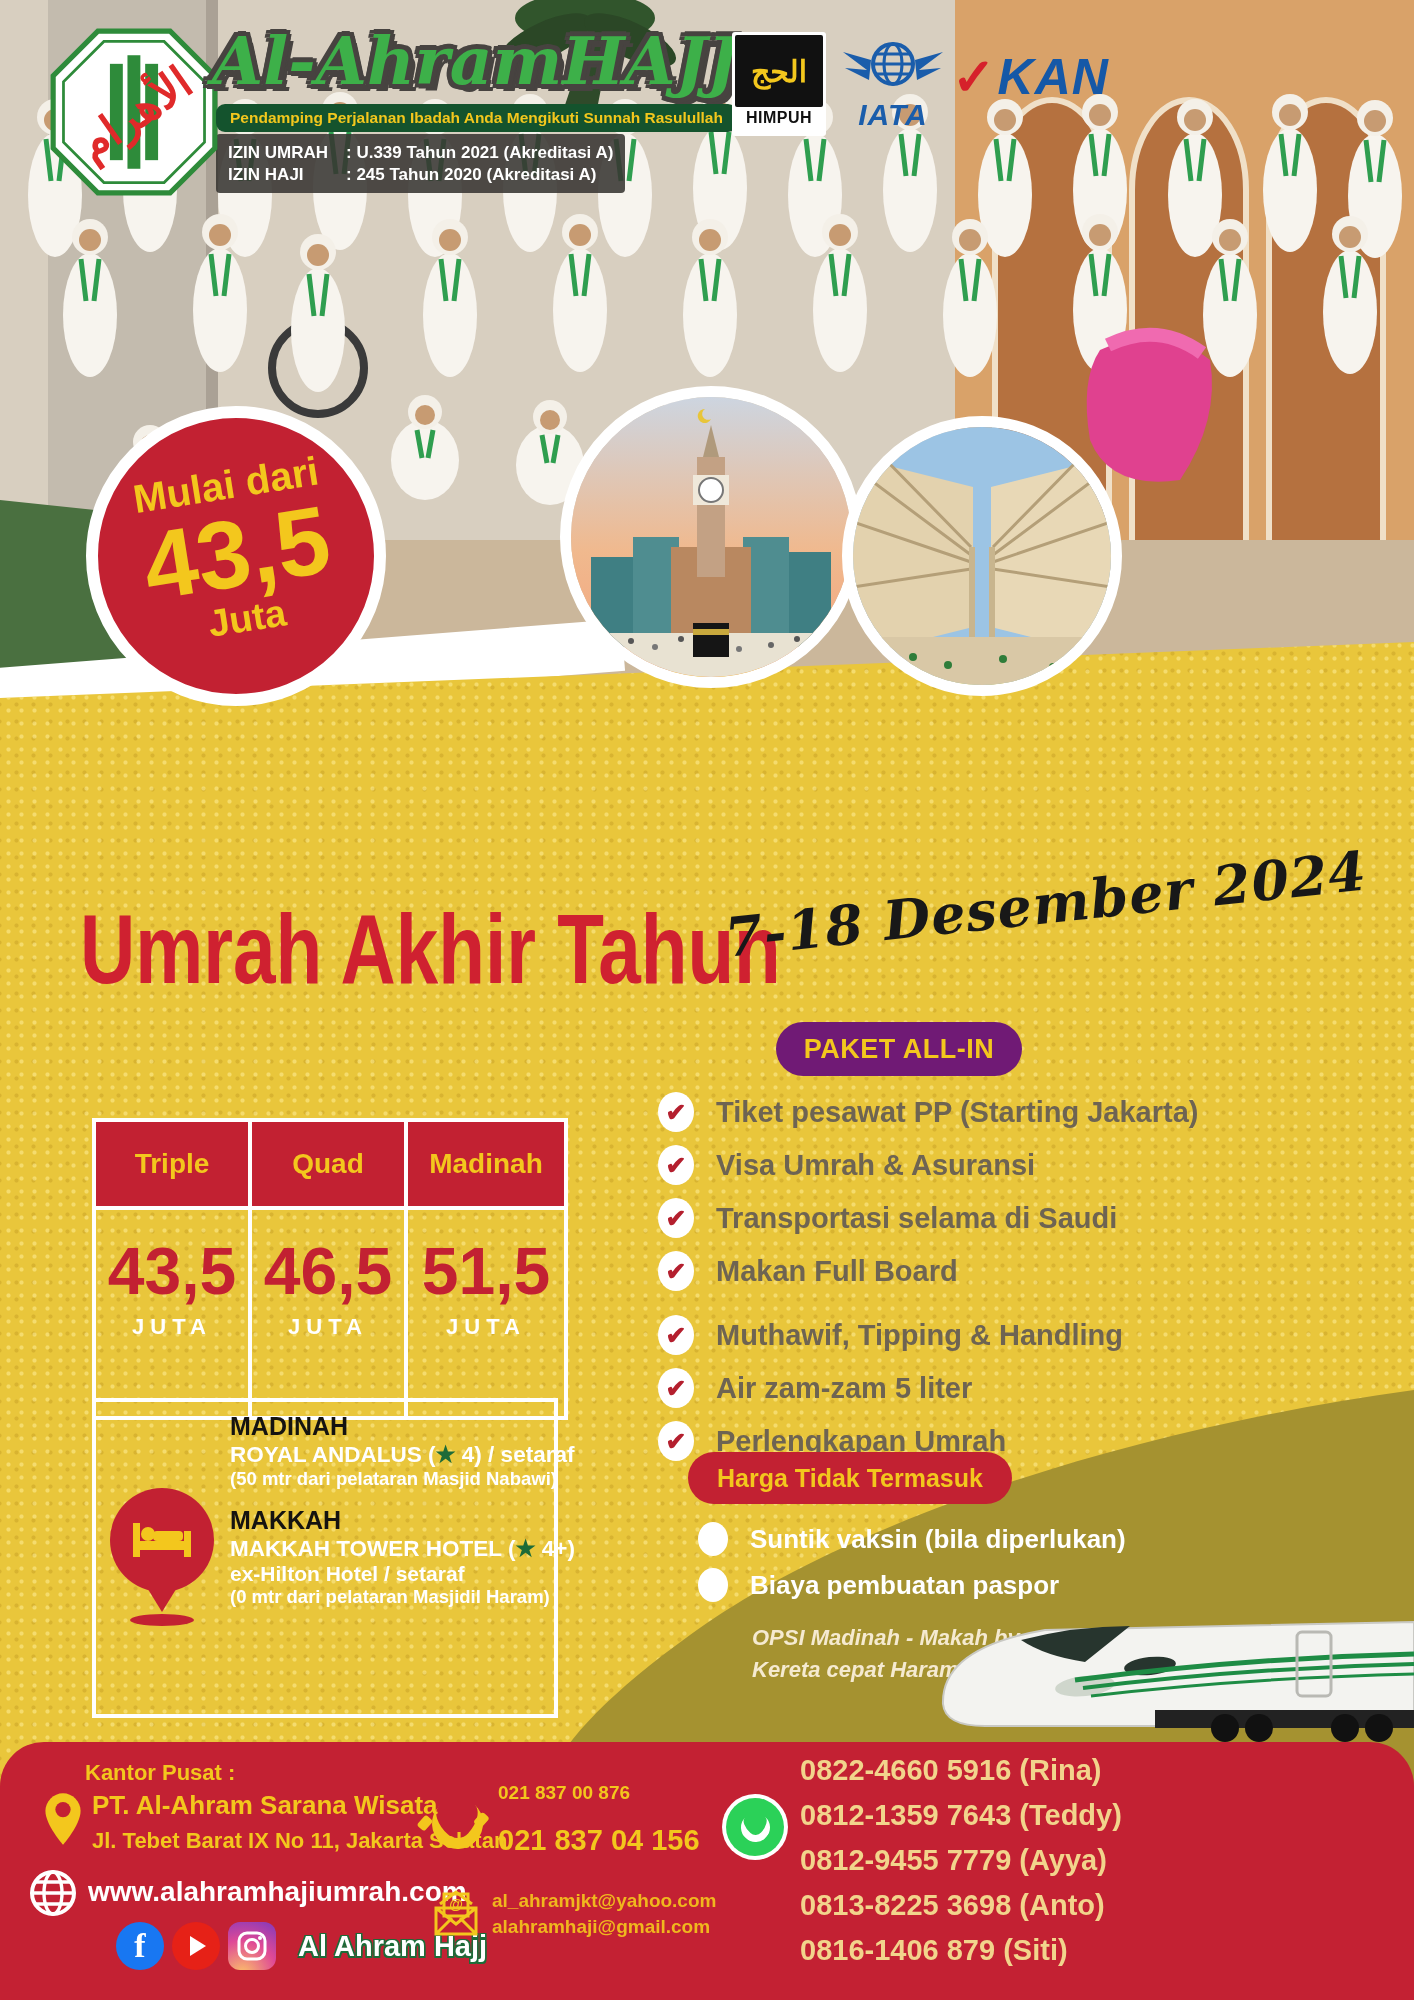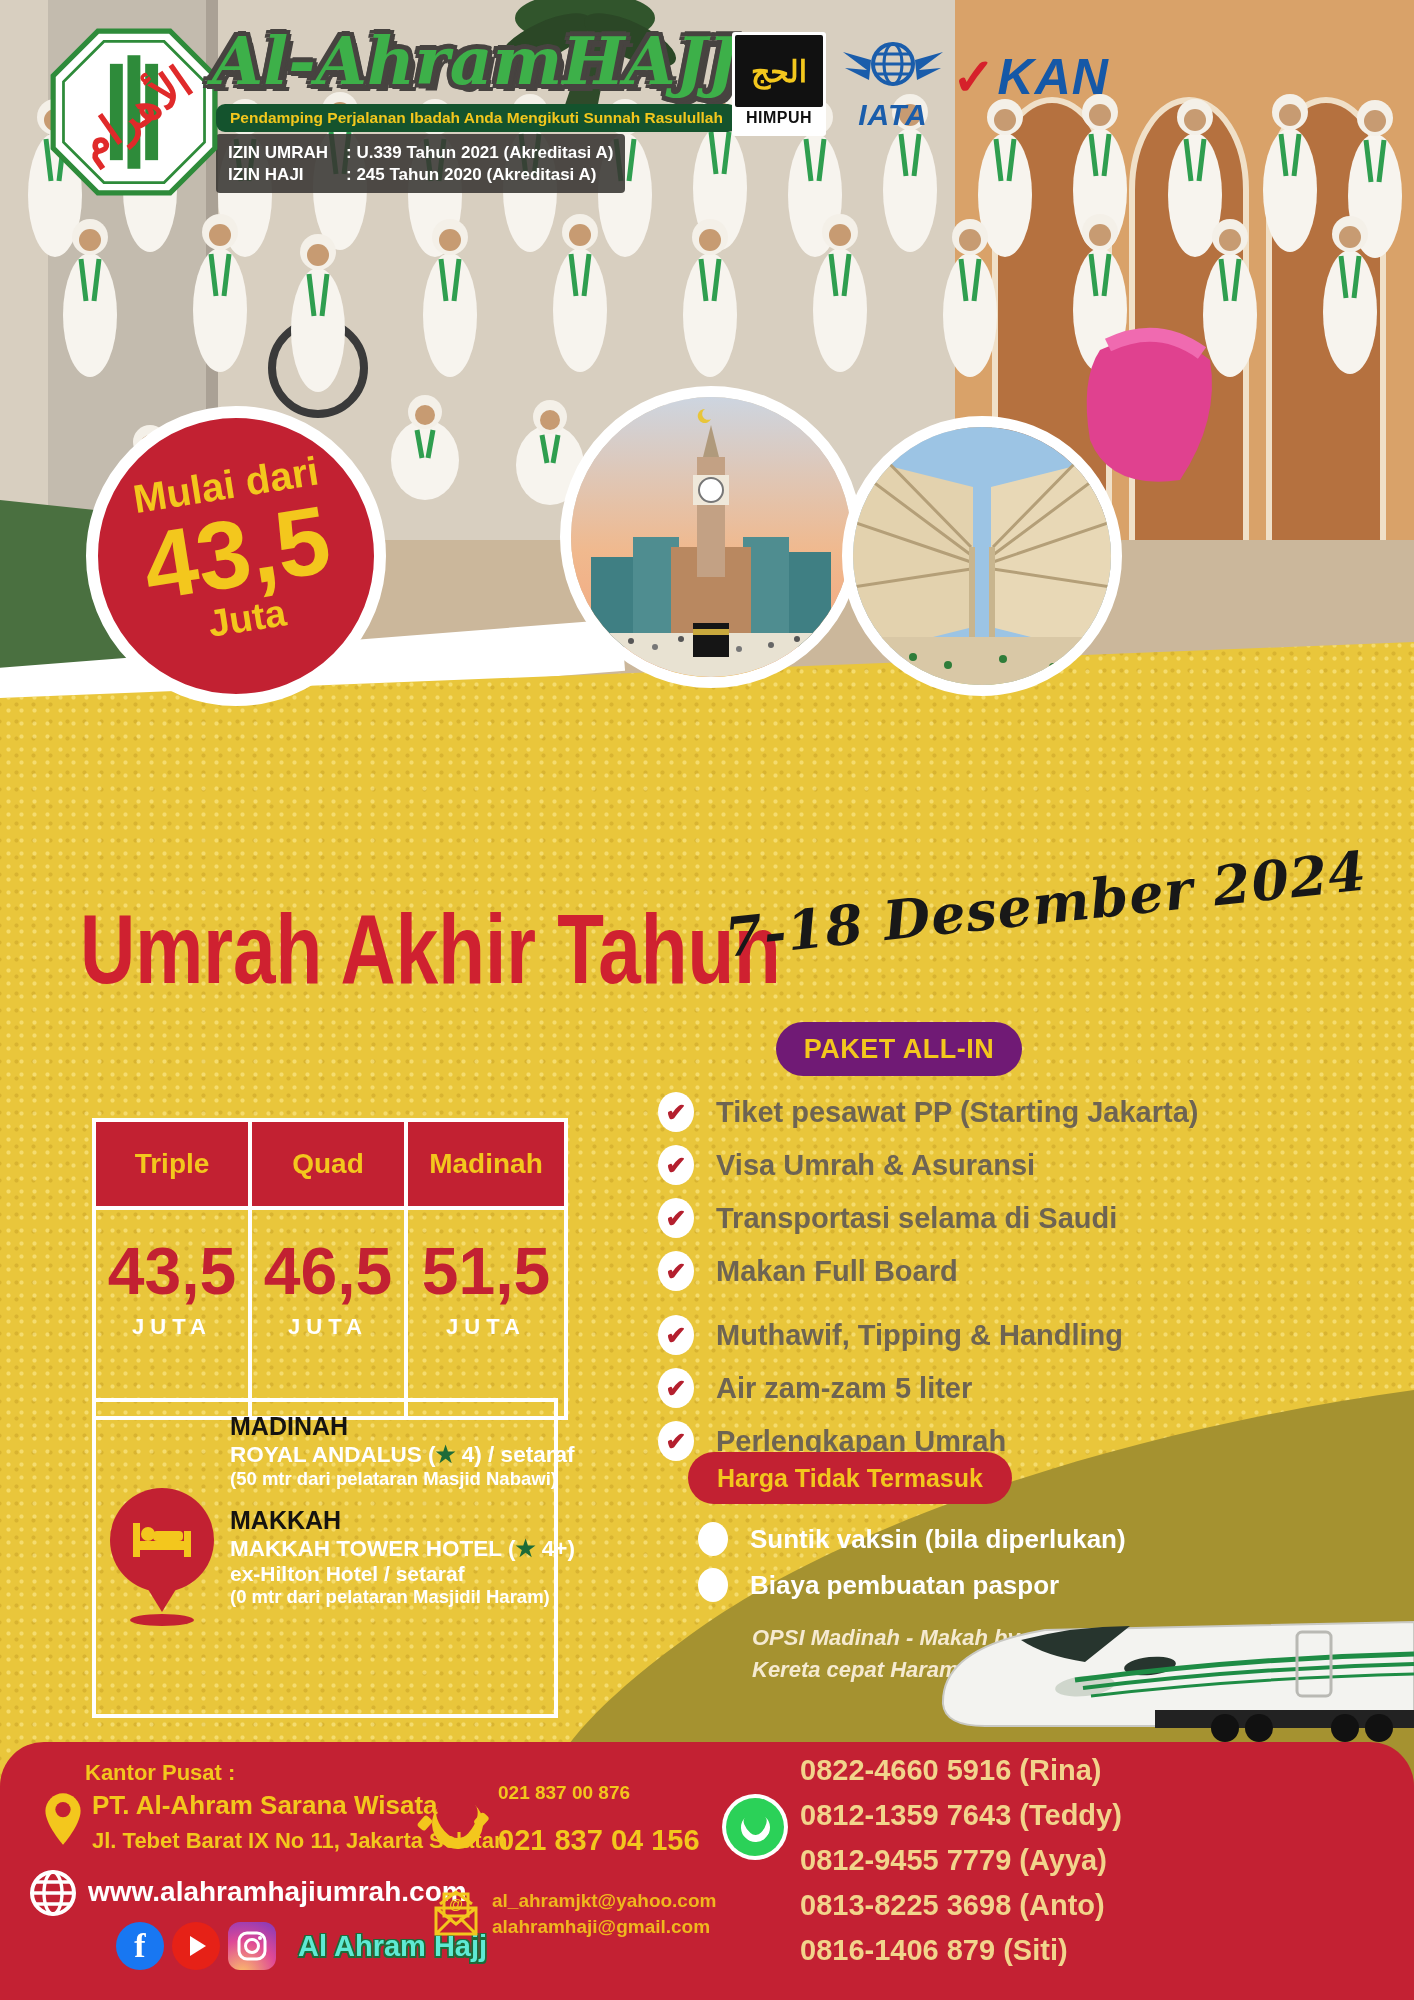--- a/index.html
+++ b/index.html
@@ -125,21 +125,21 @@
   .f-globe{position:absolute;left:28px;top:126px;width:50px;height:50px;}
   .f-web{position:absolute;left:88px;top:134px;color:#fff;font-weight:bold;font-size:28px;white-space:nowrap;}
   .f-social{position:absolute;left:116px;top:180px;display:flex;align-items:center;}
   .soc{width:48px;height:48px;border-radius:50%;margin-right:8px;display:flex;align-items:center;
        justify-content:center;}
   .soc-fb{background:#1877f2;color:#fff;font-family:"Liberation Serif",serif;font-weight:bold;font-size:34px;}
   .soc-yt{background:#e62117;}
   .yt-play{width:0;height:0;border-left:16px solid #fff;border-top:10px solid transparent;
            border-bottom:10px solid transparent;margin-left:4px;}
   .soc-ig{border-radius:12px;background:radial-gradient(circle at 30% 110%,#fdc468,#df4996 55%,#8a3ab9 95%);}
-  .f-socname{margin-left:14px;color:#5eead4;font-weight:bold;font-size:29px;white-space:nowrap;
+  .f-socname{margin-left:14px;color:#ffffff;font-weight:bold;font-size:29px;white-space:nowrap;
              text-shadow:1.5px 1.5px 0 #1d6b38,-1.5px 1.5px 0 #1d6b38,1.5px -1.5px 0 #1d6b38,-1.5px -1.5px 0 #1d6b38;text-align:right;}
   .f-phone-icon{position:absolute;left:432px;top:56px;width:40px;height:40px;
       border-left:11px solid #f3c71d;border-bottom:11px solid #f3c71d;border-radius:50%;
       transform:rotate(-48deg);}
   .f-phone-icon::before{content:"";position:absolute;left:-14px;top:-4px;width:14px;height:10px;
       background:#f3c71d;border-radius:3px;}
   .f-phone-icon::after{content:"";position:absolute;left:26px;top:36px;width:14px;height:10px;
       background:#f3c71d;border-radius:3px;}
   .f-phone1{position:absolute;left:498px;top:40px;color:#f3c71d;font-weight:bold;font-size:19px;white-space:nowrap;}
   .f-phone2{position:absolute;left:498px;top:82px;color:#f3c71d;font-weight:bold;font-size:29px;white-space:nowrap;}

